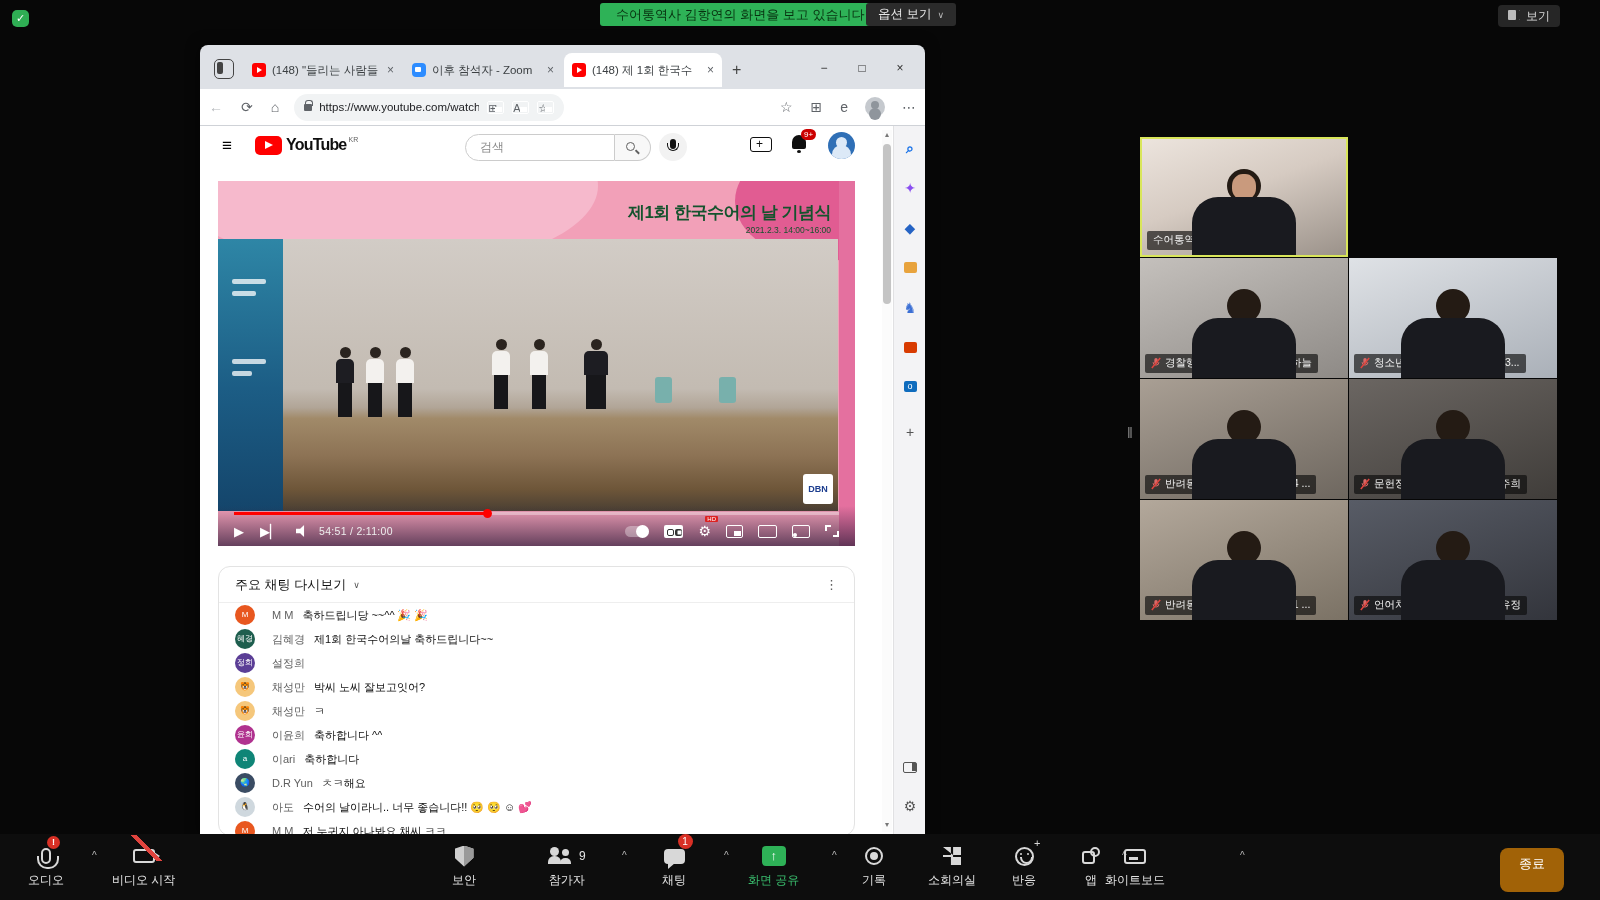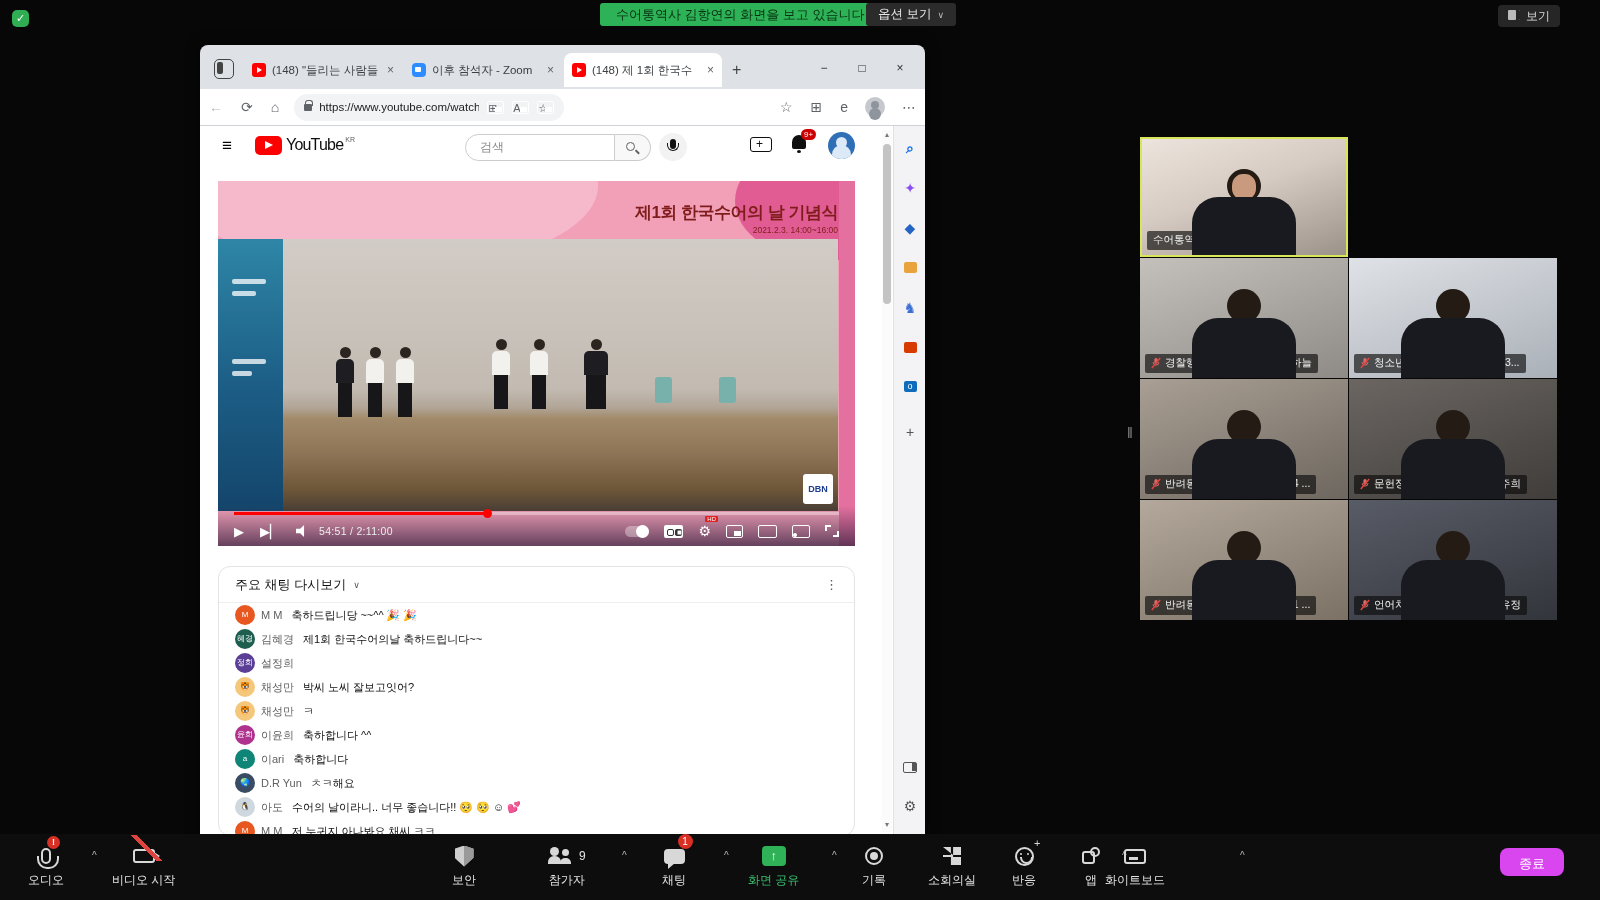--- a/index.html
+++ b/index.html
@@ -57,21 +57,21 @@
                       box-shadow:0 9px 0 2px #8f959c; }
 
   .content { position:relative; height:710px; background:#fff; overflow:hidden; border-top:1px solid #cfd2d7; }
 
   
   .yt-menu { position:absolute; left:22px; top:10px; font-size:17px; color:#030303; }
   .yt-logo { position:absolute; left:55px; top:10px; display:flex; align-items:flex-start; }
   .yt-play { width:27px; height:19px; background:#f00; border-radius:5px; position:relative; margin-right:4px; }
   .yt-play::after { content:""; position:absolute; left:10px; top:5px; border-left:8px solid #fff;
                     border-top:4.5px solid transparent; border-bottom:4.5px solid transparent; }
-  .yt-word { font-size:16px; font-weight:normal; letter-spacing:-.8px; color:#0f0f0f; }
+  .yt-word { font-size:16px; font-weight:bold; letter-spacing:-.8px; color:#0f0f0f; }
   .yt-sup { font-size:7px; color:#606060; margin-left:2px; }
   .yt-search { position:absolute; left:265px; top:8px; width:150px; height:27px; border:1px solid #ccc;
                border-radius:14px 0 0 14px; font-size:12px; color:#8a8a8a; line-height:25px; padding-left:14px; background:#fff; }
   .yt-search-btn { position:absolute; left:415px; top:8px; width:36px; height:27px; border:1px solid #ccc; border-left:none;
                    background:#f8f8f8; border-radius:0 14px 14px 0; }
   .mag { position:relative; display:inline-block; width:9px; height:9px; border:1.5px solid #606060; border-radius:50%; }
   .mag::after { content:""; position:absolute; left:8px; top:8px; width:5px; height:1.5px; background:#606060; transform:rotate(45deg); }
   .yt-search-btn .mag { margin:7px 0 0 11px; }
   .yt-mic { position:absolute; left:459px; top:7px; width:28px; height:28px; border-radius:50%; background:#f2f2f2; }
   .micg { position:relative; display:inline-block; width:6px; height:10px; background:#111; border-radius:3px; }
@@ -87,21 +87,21 @@
               padding:1px 3px; }
   .yt-avatar { position:absolute; left:628px; top:6px; width:27px; height:27px; border-radius:50%; background:#2f6fb6; position:absolute; overflow:hidden;}
   .yt-avatar::after { content:""; position:absolute; left:8px; top:5px; width:11px; height:11px; border-radius:50%; background:#dce9f7;
                       box-shadow:0 12px 0 4px #dce9f7; }
 
   
   .player { position:absolute; left:18px; top:55px; width:637px; height:365px; background:#f2a0b8; overflow:hidden; }
   .pk-shape1 { position:absolute; left:-40px; top:-80px; width:420px; height:170px; background:#f6b9cc; border-radius:50%; }
   .pk-band { position:absolute; right:0; top:0; width:16px; height:100%; background:#e4709f; }
   .pk-corner { position:absolute; right:-60px; top:-40px; width:180px; height:120px; background:#e15c92; border-radius:50%; }
-  .v-title { position:absolute; right:17px; top:20px; text-align:right; color:#7f1d1d; z-index:3; }
+  .v-title { position:absolute; right:24px; top:20px; text-align:right; color:#14532d; z-index:3; }
   .v-title .l1 { font-size:17px; font-weight:bold; letter-spacing:-.5px; }
   .v-title .l2 { font-size:8.5px; margin-top:1px; }
   .photo { position:absolute; left:65px; top:58px; width:555px; height:272px;
            background:linear-gradient(180deg,#d2ccc6 0%,#c3bbb2 55%,#b1a597 62%,#a18a69 66%,#8c7254 80%,#6e5639 92%,#4a3f33 100%); }
   .lband { position:absolute; left:0; top:58px; width:65px; height:272px;
            background:linear-gradient(180deg,#2e86a6 0%,#1c5d85 55%,#14456b 100%); }
   .lband i { position:absolute; left:14px; width:34px; height:5px; background:rgba(255,255,255,.75); border-radius:2px; }
   .fg { position:absolute; width:20px; }
   .fg .hd { width:11px; height:11px; border-radius:50%; background:#2b241f; margin:0 auto; }
   .fg .sh { width:18px; height:24px; border-radius:5px 5px 0 0; margin:1px auto 0; }
@@ -142,21 +142,21 @@
   
   .chat-panel { position:absolute; left:18px; top:440px; width:637px; height:270px; border:1px solid #e3e3e3;
                 border-radius:12px; overflow:hidden; background:#fff; }
   .chat-header { height:36px; display:flex; align-items:center; padding:0 16px; border-bottom:1px solid #eee;
                  font-size:13px; color:#0f0f0f; }
   .chat-header .caret { font-size:9px; color:#555; margin-left:7px; }
   .chat-header .kebab { margin-left:auto; color:#606060; font-size:13px; }
   .chat-row { height:24px; display:flex; align-items:center; padding:0 16px; white-space:nowrap; overflow:hidden; }
   .chat-avatar { width:20px; height:20px; border-radius:50%; flex:0 0 20px; color:#fff; font-size:8px;
                  text-align:center; line-height:20px; overflow:hidden; }
-  .chat-author { font-size:11px; color:#606060; margin:0 9px 0 6px; }
+  .chat-author { font-size:11px; color:#606060; margin:0 9px 0 17px; }
   .chat-text { font-size:11px; color:#0f0f0f; overflow:hidden; }
 
   
   .edge-side { position:absolute; right:0; top:0; width:32px; height:710px; background:#f3f3f5; border-left:1px solid #e1e1e3; }
   .edge-side .eic { position:absolute; left:0; width:32px; text-align:center; font-size:14px; }
   .sq-ic { display:inline-block; width:13px; height:11px; border-radius:2px; }
   .panel-ic { display:inline-block; width:14px; height:11px; border:1.6px solid #555; border-radius:2px; position:relative; }
   .panel-ic::after { content:""; position:absolute; right:0; top:0; width:4px; height:8px; background:#555; }
   .pg-scroll { position:absolute; right:33px; top:4px; width:10px; height:702px; background:#fbfbfb; }
   .pg-thumb { position:absolute; right:34px; top:18px; width:8px; height:160px; background:#c4c4c4; border-radius:4px; }
@@ -228,21 +228,21 @@
   .smile::before { content:""; position:absolute; left:3px; top:4px; width:2.5px; height:2.5px; background:#d8d8d8; border-radius:50%;
                    box-shadow:7px 0 0 #d8d8d8; }
   .smile::after { content:""; position:absolute; left:3px; top:8px; width:9px; height:5px; border:2px solid #d8d8d8; border-top:none;
                   border-radius:0 0 8px 8px; }
   .plus-s { position:absolute; right:-7px; top:-5px; color:#d8d8d8; font-size:11px; }
   .appsi { width:18px; height:18px; position:relative; }
   .appsi::before { content:""; position:absolute; left:0; top:4px; width:9px; height:9px; border:2px solid #d8d8d8; border-radius:3px; }
   .appsi::after { content:""; position:absolute; right:0; top:0; width:6px; height:6px; border:2px solid #d8d8d8; border-radius:50%; }
   .wbi { width:22px; height:15px; border:2px solid #d8d8d8; border-radius:3px; position:relative; }
   .wbi::after { content:""; position:absolute; left:3px; bottom:2px; width:9px; height:2.5px; background:#d8d8d8; }
-  .endbtn { position:absolute; right:36px; top:14px; width:64px; height:28px; background:#d946ef; color:#fff;
+  .endbtn { position:absolute; right:36px; top:14px; width:64px; height:44px; background:#a16207; color:#fff;
             font-size:13px; border-radius:8px; text-align:center; line-height:32px; }
 </style>
 </head>
 <body>
 
 <div id="topbar">
   <div class="shield">✓</div>
   <div class="share-banner">수어통역사 김항연의 화면을 보고 있습니다</div>
   <div class="options-btn">
     <span>옵션 보기</span><span class="caret">∨</span>

